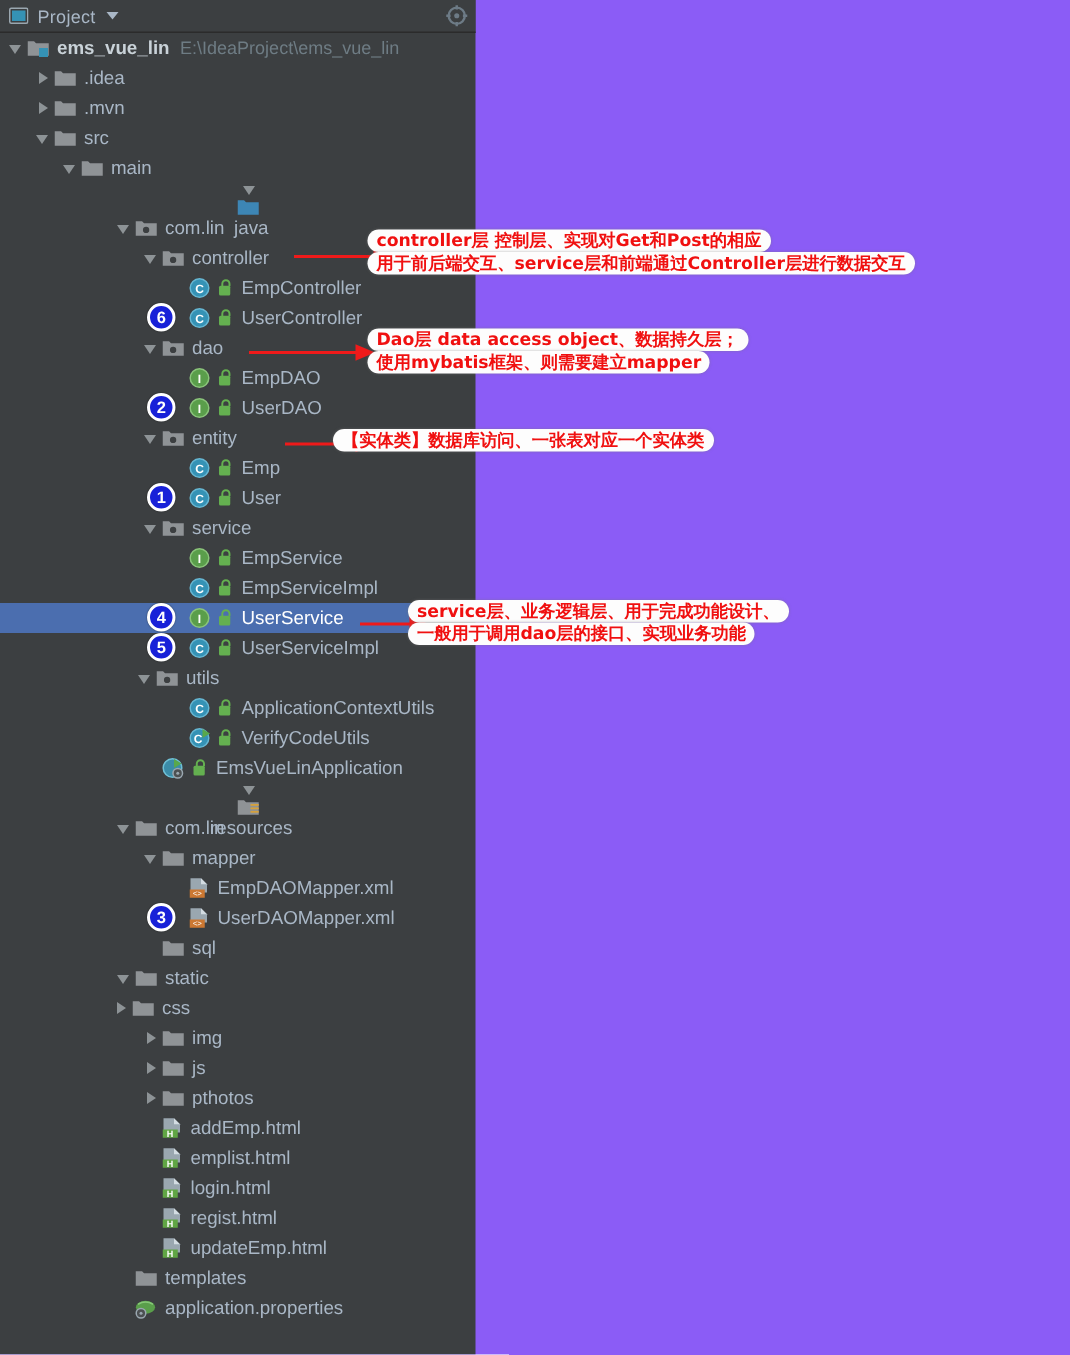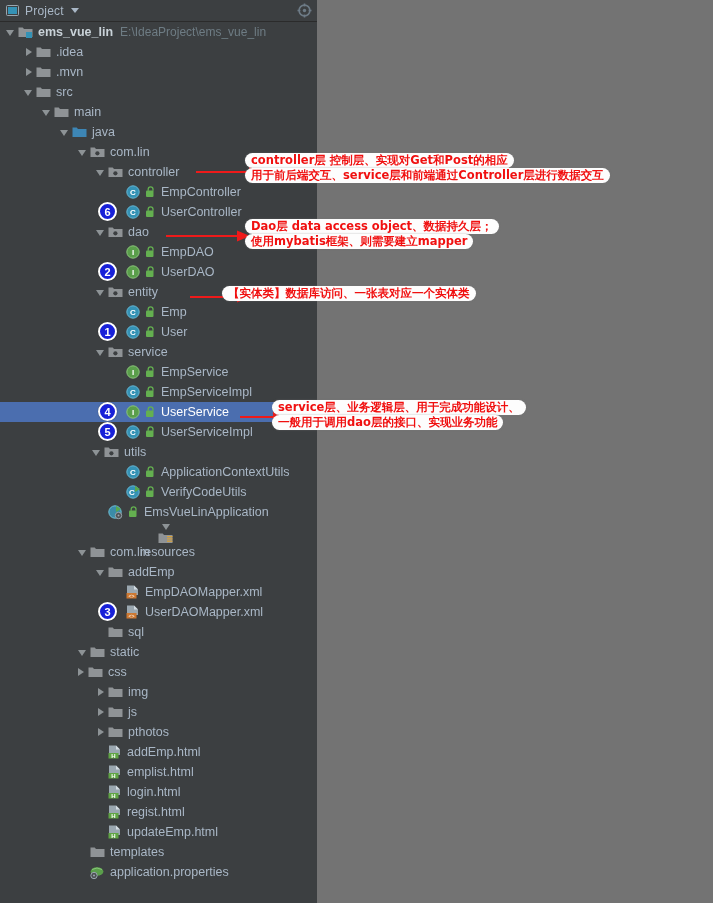--- a/index.html
+++ b/index.html
@@ -3,21 +3,21 @@
 <meta charset="utf-8">
 <style>
   * { box-sizing: border-box; }
   html, body {
     margin: 0; padding: 0;
     width: 713px; height: 903px;
     background: #ffffff;
     font-family: "Liberation Sans", "DejaVu Sans", sans-serif;
     overflow: hidden;
   }
-  #root { position: relative; width: 713px; height: 903px; background: #737373; }
+  #root { position: relative; width: 713px; height: 903px; background: #8b5cf6; }
 
   
   .panel {
     position: absolute; left: 0; top: 0;
     width: 317px; height: 903px;
     background: #3c3f41;
   }
   .panel-header {
     position: relative;
     height: 22px;
@@ -181,21 +181,21 @@
         </div>
         <div class="row" style="padding-left: 42px;">
           <span class="arrow down"></span>
           <span class="icon">
             <svg width="15" height="14" viewBox="0 0 15 14">
               <path d="M0.5 2.5 h4.2 l1.3 1.4 h8.5 v8.2 h-14 z" fill="#8f9396"></path>
             </svg>
           </span>
           <span class="label">main</span>
         </div>
-        <div class="row" style="padding-left: 60px;">
+        <div class="row" style="padding-left: 60px; flex-direction: column;">
           <span class="arrow down"></span>
           <span class="icon">
             <svg width="15" height="14" viewBox="0 0 15 14">
               <path d="M0.5 2.5 h4.2 l1.3 1.4 h8.5 v8.2 h-14 z" fill="#3d86b5"></path>
             </svg>
           </span>
           <span class="label">java</span>
         </div>
         <div class="row" style="padding-left: 78px;">
           <span class="arrow down"></span>
@@ -489,21 +489,21 @@
           </span>
           <span class="label">com.lin</span>
         </div>
         <div class="row" style="padding-left: 96px;">
           <span class="arrow down"></span>
           <span class="icon">
             <svg width="15" height="14" viewBox="0 0 15 14">
               <path d="M0.5 2.5 h4.2 l1.3 1.4 h8.5 v8.2 h-14 z" fill="#8f9396"></path>
             </svg>
           </span>
-          <span class="label">addEmp</span>
+          <span class="label">mapper</span>
         </div>
         <div class="row" style="padding-left: 114px;">
           <span class="arrow none"></span>
           <span class="icon">
             <svg width="14" height="14" viewBox="0 0 14 14">
               <path d="M1 0.5 h7 l4 4 v5.5 h-11 z" fill="#9aa7b0"></path>
               <path d="M8 0.5 l4 4 h-4 z" fill="#d3dce2"></path>
               <rect x="0.5" y="8" width="10" height="5.5" fill="#cc7832"></rect>
               <text x="5.5" y="12.6" font-size="5.2" font-family="Liberation Sans, sans-serif" fill="#ffffff" text-anchor="middle">&lt;&gt;</text>
             </svg>

